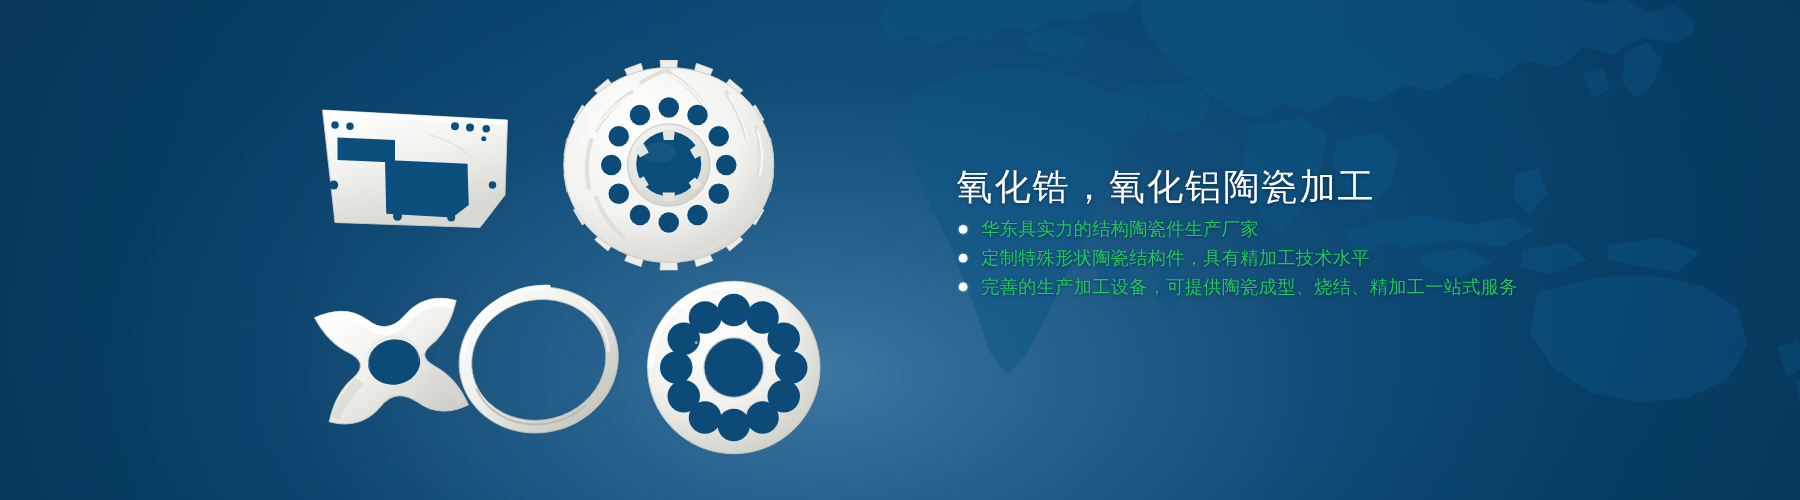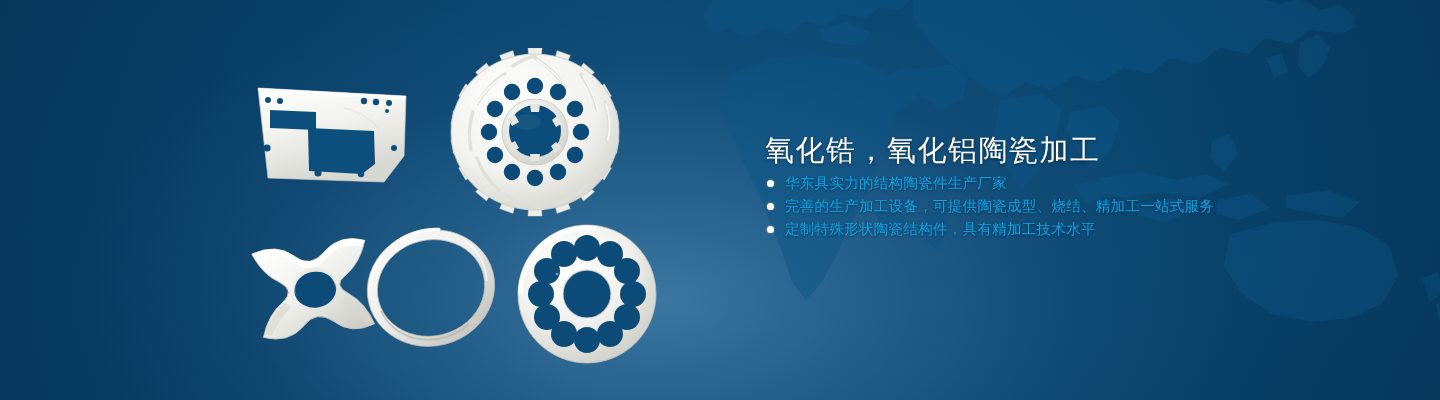--- a/index.html
+++ b/index.html
@@ -47,21 +47,21 @@
   .content{position:absolute;left:765px;top:0;width:640px;height:400px;}
   .headline{
     position:absolute;top:113px;left:0;
     font-size:29px;line-height:1.25;font-weight:400;
     color:#ffffff;letter-spacing:1.5px;white-space:nowrap;
     text-shadow:0 1px 3px rgba(0,20,40,0.55);
   }
   .bullets{position:absolute;top:172px;left:2px;margin:0;padding:0;list-style:none;}
   .bullet{
     display:flex;align-items:center;height:23px;
-    font-size:14.5px;color:#0ea5e9;letter-spacing:0.3px;white-space:nowrap;
+    font-size:14.5px;color:#22c55e;letter-spacing:0.3px;white-space:nowrap;
     text-shadow:0 1px 2px rgba(0,20,40,0.5);
   }
   .dot{
     width:7px;height:7px;border-radius:50%;
     background:#ffffff;flex:0 0 auto;margin-right:11px;
     box-shadow:0 0 2px rgba(255,255,255,0.5);
   }
 </style>
 </head>
 <body>
@@ -384,22 +384,22 @@
 
     <h1 class="headline">氧化锆，氧化铝陶瓷加工</h1>
 
     <ul class="bullets">
       <li class="bullet">
         <span class="dot"></span>
         <span>华东具实力的结构陶瓷件生产厂家</span>
       </li>
       <li class="bullet">
         <span class="dot"></span>
-        <span>完善的生产加工设备，可提供陶瓷成型、烧结、精加工一站式服务</span>
+        <span>定制特殊形状陶瓷结构件，具有精加工技术水平</span>
       </li>
       <li class="bullet">
         <span class="dot"></span>
-        <span>定制特殊形状陶瓷结构件，具有精加工技术水平</span>
+        <span>完善的生产加工设备，可提供陶瓷成型、烧结、精加工一站式服务</span>
       </li>
     </ul>
 
   </div>
 </div>
 
 </body></html>

